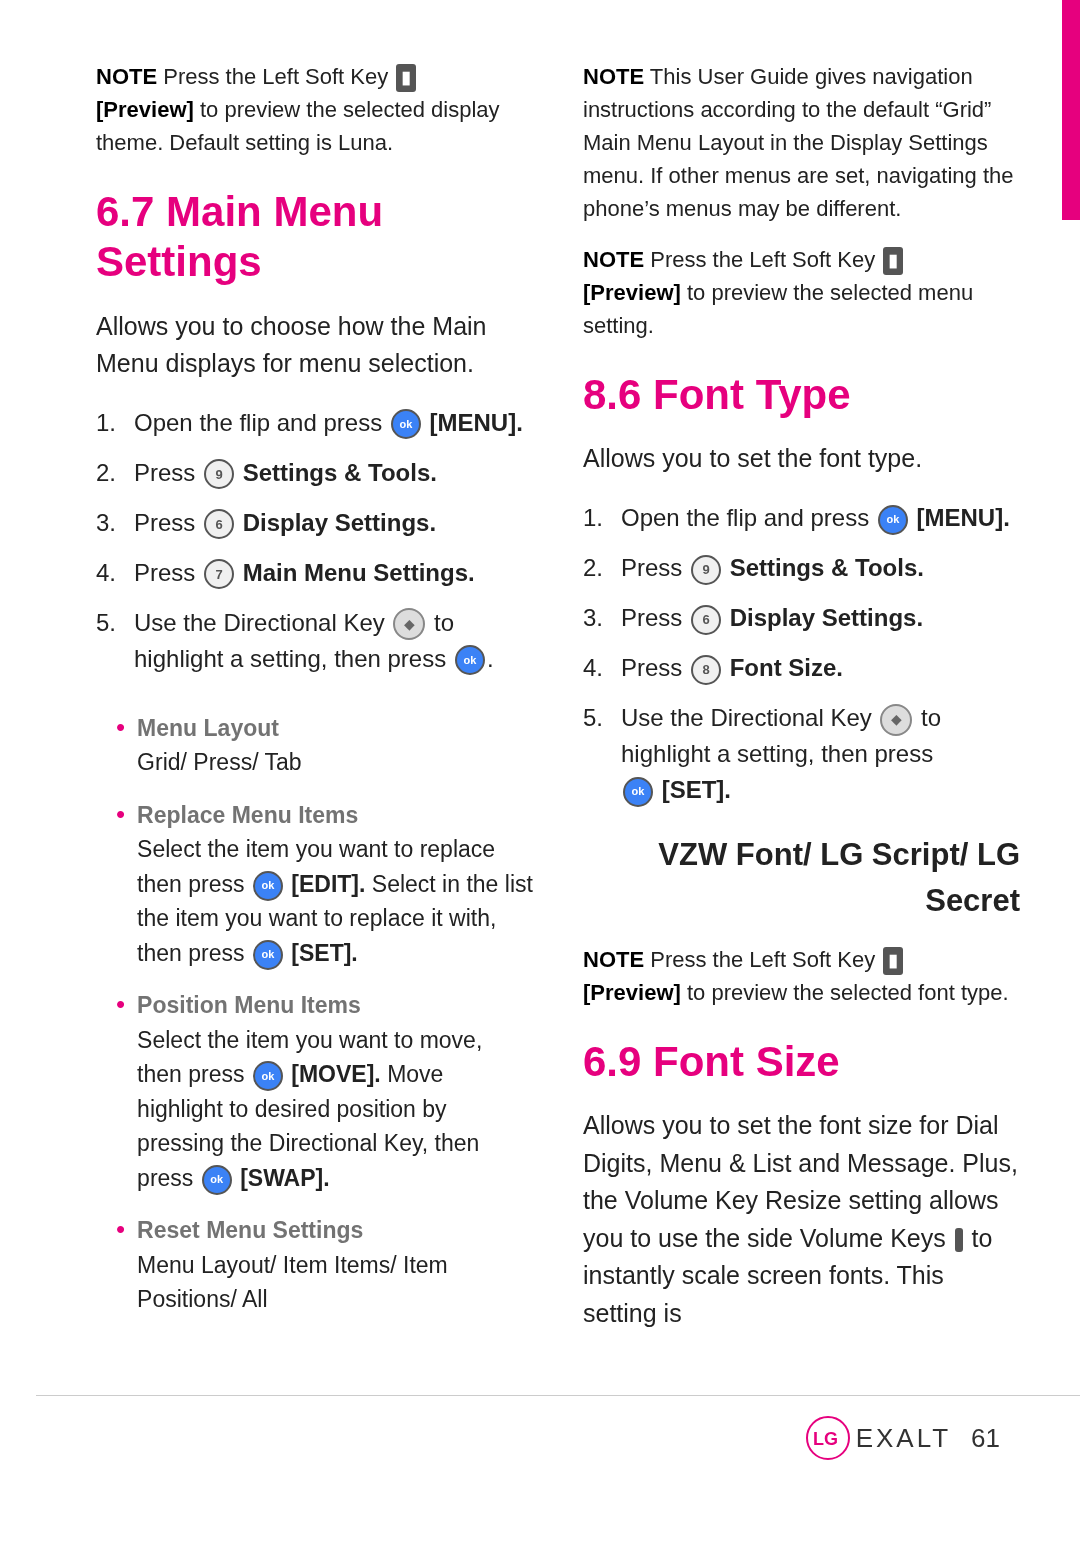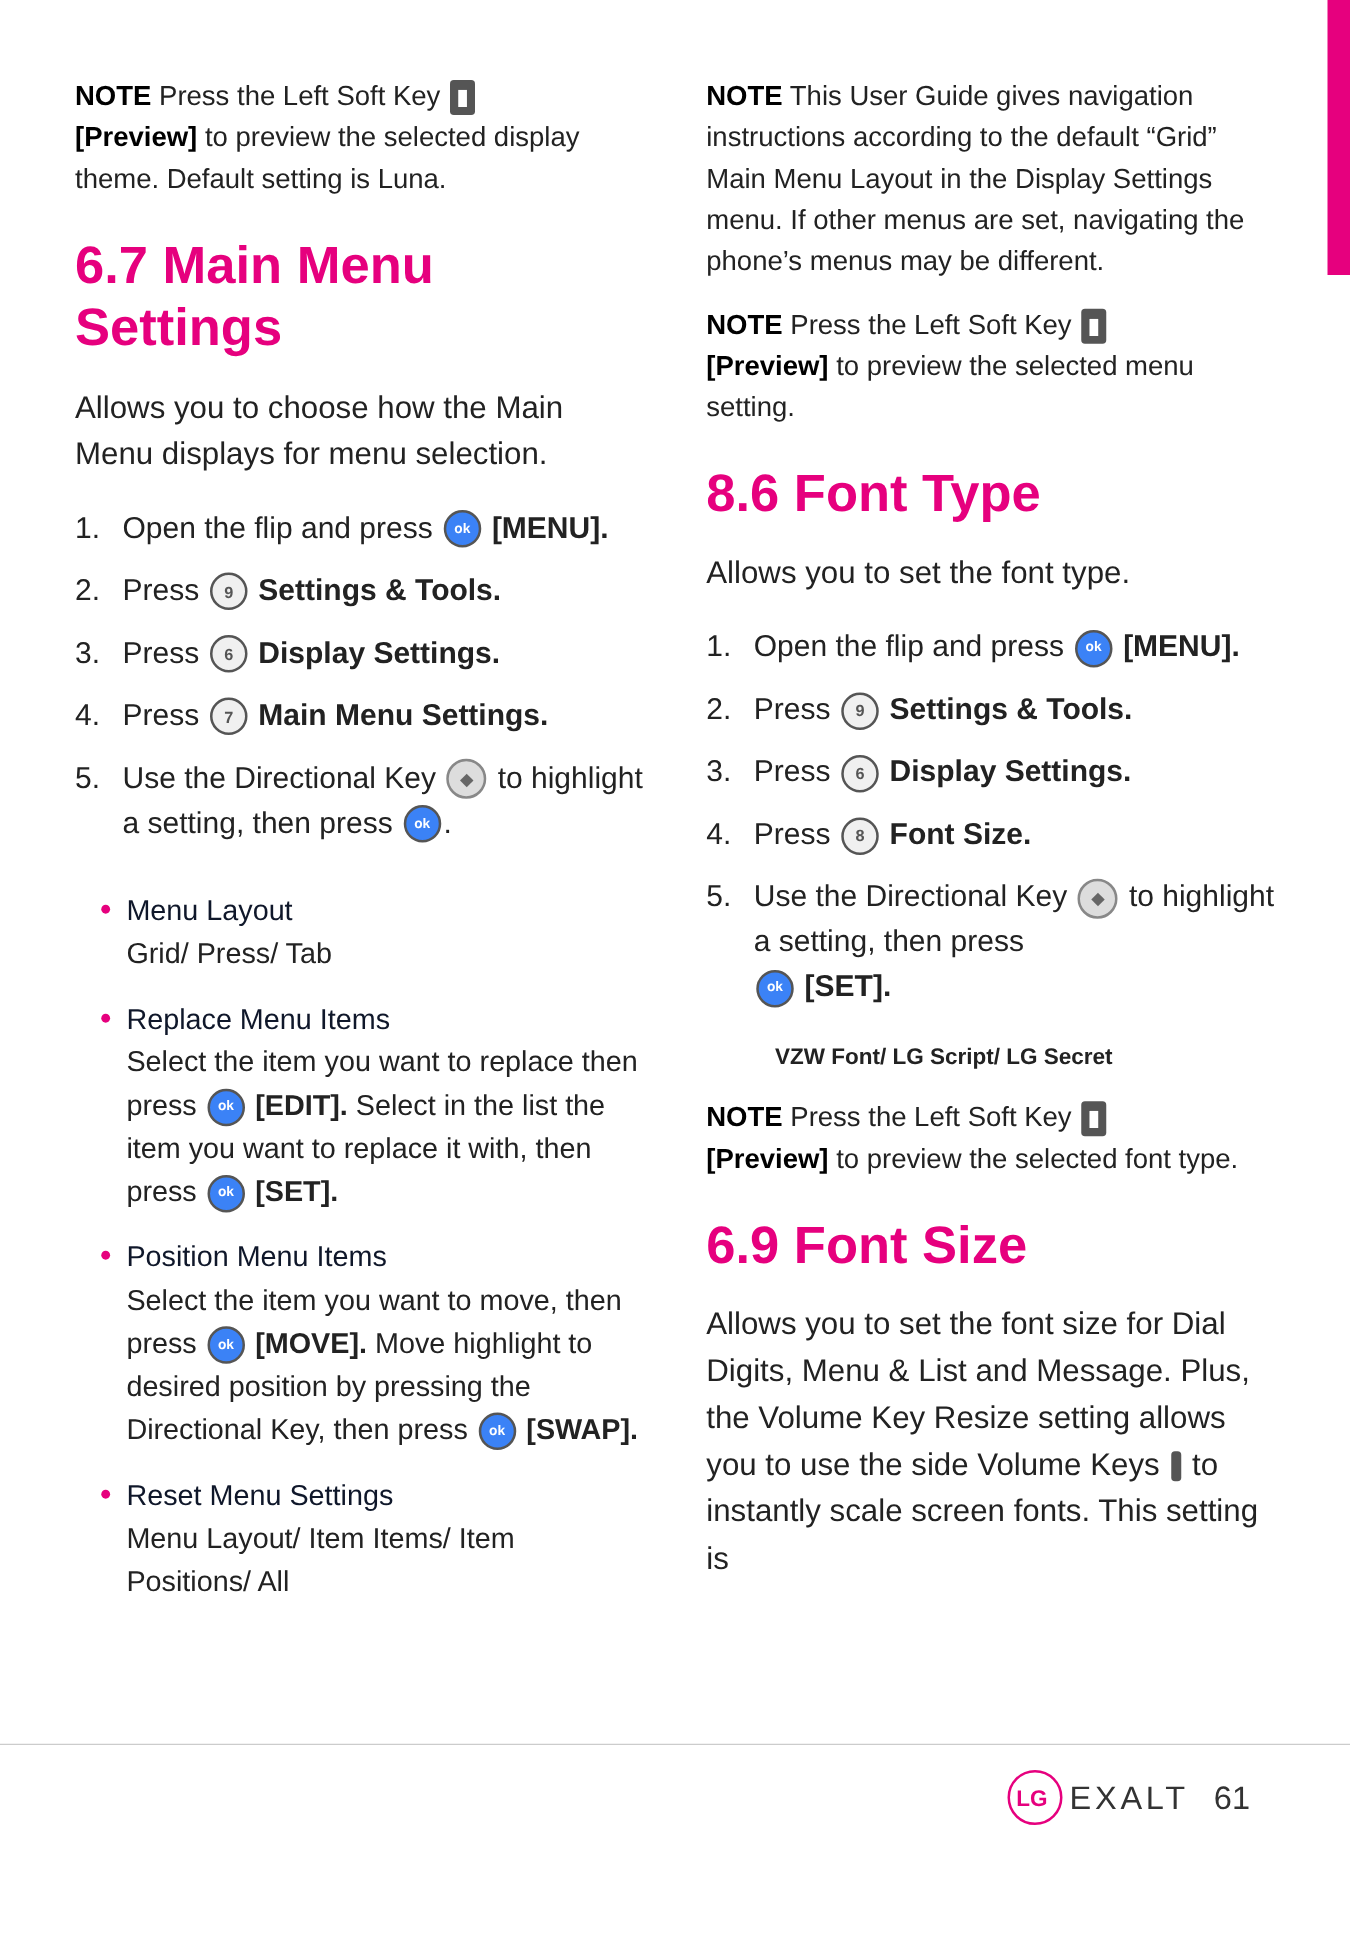--- a/index.html
+++ b/index.html
@@ -12,20 +12,21 @@
       position: relative;
       overflow: hidden;
     }
 
     .page-container {
       width: 1080px;
       height: 1480px;
       position: relative;
       display: flex;
       flex-direction: column;
+      padding-left: 36px;
     }
 
     
     .pink-bar {
       position: absolute;
       right: 0;
       top: 0;
       width: 18px;
       height: 220px;
       background: #e6007e;
@@ -176,22 +177,22 @@
       font-size: 26px;
       line-height: 1.3;
       flex-shrink: 0;
     }
 
     .bullet-content {
       flex: 1;
     }
 
     .bullet-title {
-      font-weight: normal;
-      color: #0f172a;
+      font-weight: bold;
+      color: #737373;
       display: block;
     }
 
     .bullet-body {
       font-weight: normal;
       color: #222;
     }
 
     
     .footer {
@@ -431,21 +432,21 @@
           <span class="num">5.</span>
           <span class="li-content">
             Use the Directional Key <span class="directional-icon"></span> to
             highlight a setting, then press<br>
             <span class="icon-circle ok">ok</span>
             <span class="bold-bracket">[SET].</span>
           </span>
         </li>
       </ol>
 
-      <div style="margin-left: 55px; font-size: 18px; font-weight: bold; color: #222; line-height: 1.5; margin-bottom: 18px;">VZW Font/ LG Script/ LG Secret</div>
+      <div style="margin-left: 55px; font-size: 31px; font-weight: bold; color: #222; line-height: 1.5; margin-bottom: 18px; text-align: right;">VZW Font/ LG Script/ LG Secret</div>
 
       <div class="note-block">
         <span class="note-label">NOTE</span>
         <span> Press the Left Soft Key </span>
         <span class="soft-key-icon">▮</span>
         <br>
         <span class="bracket-text">[Preview]</span>
         <span> to preview the selected font type.</span>
       </div>
 

